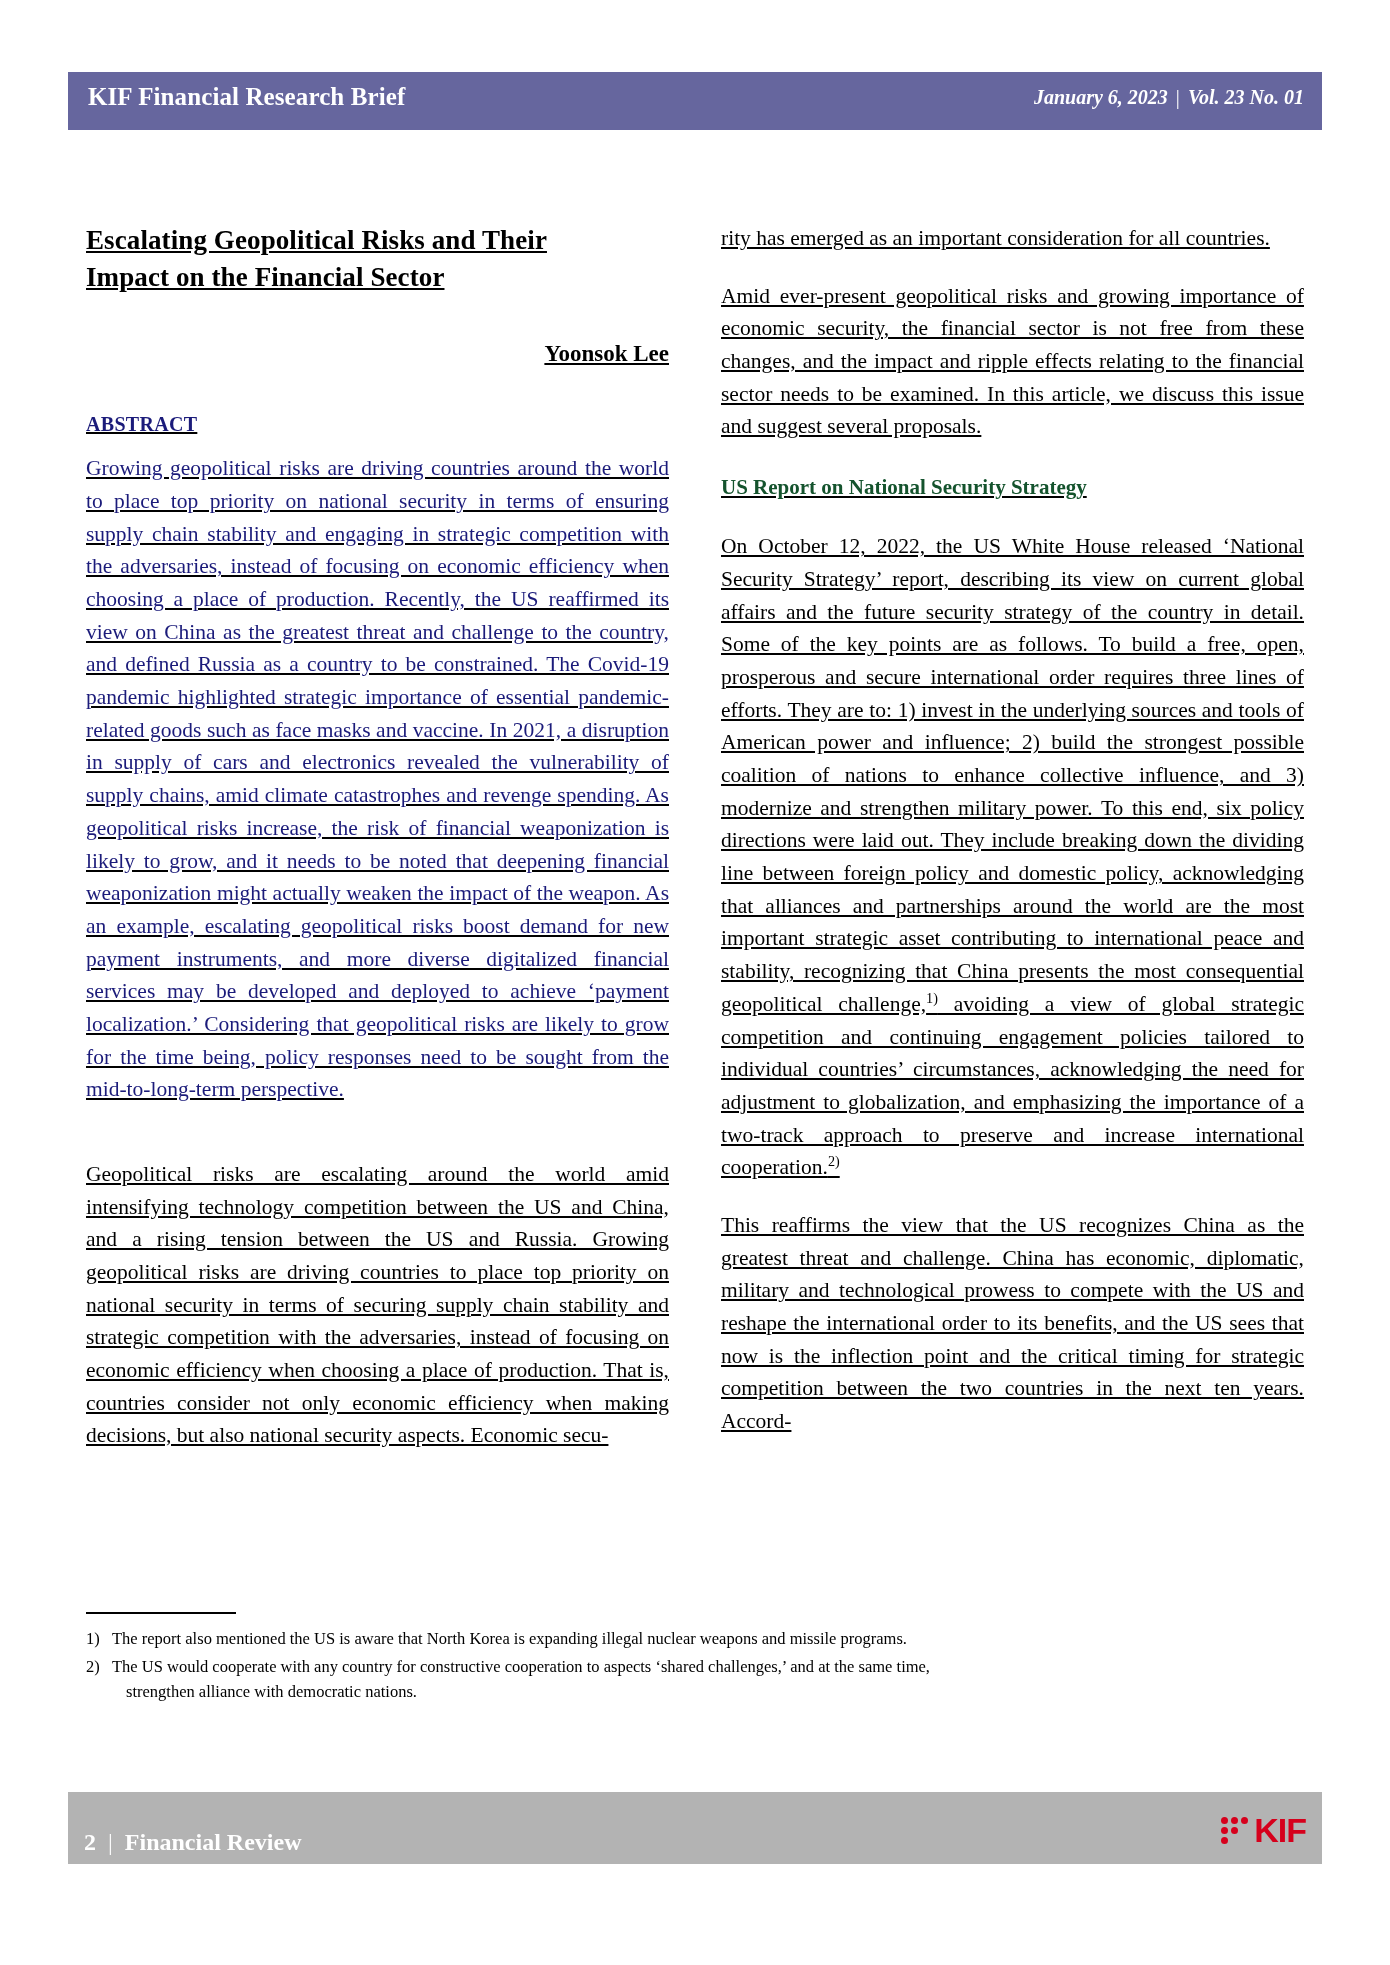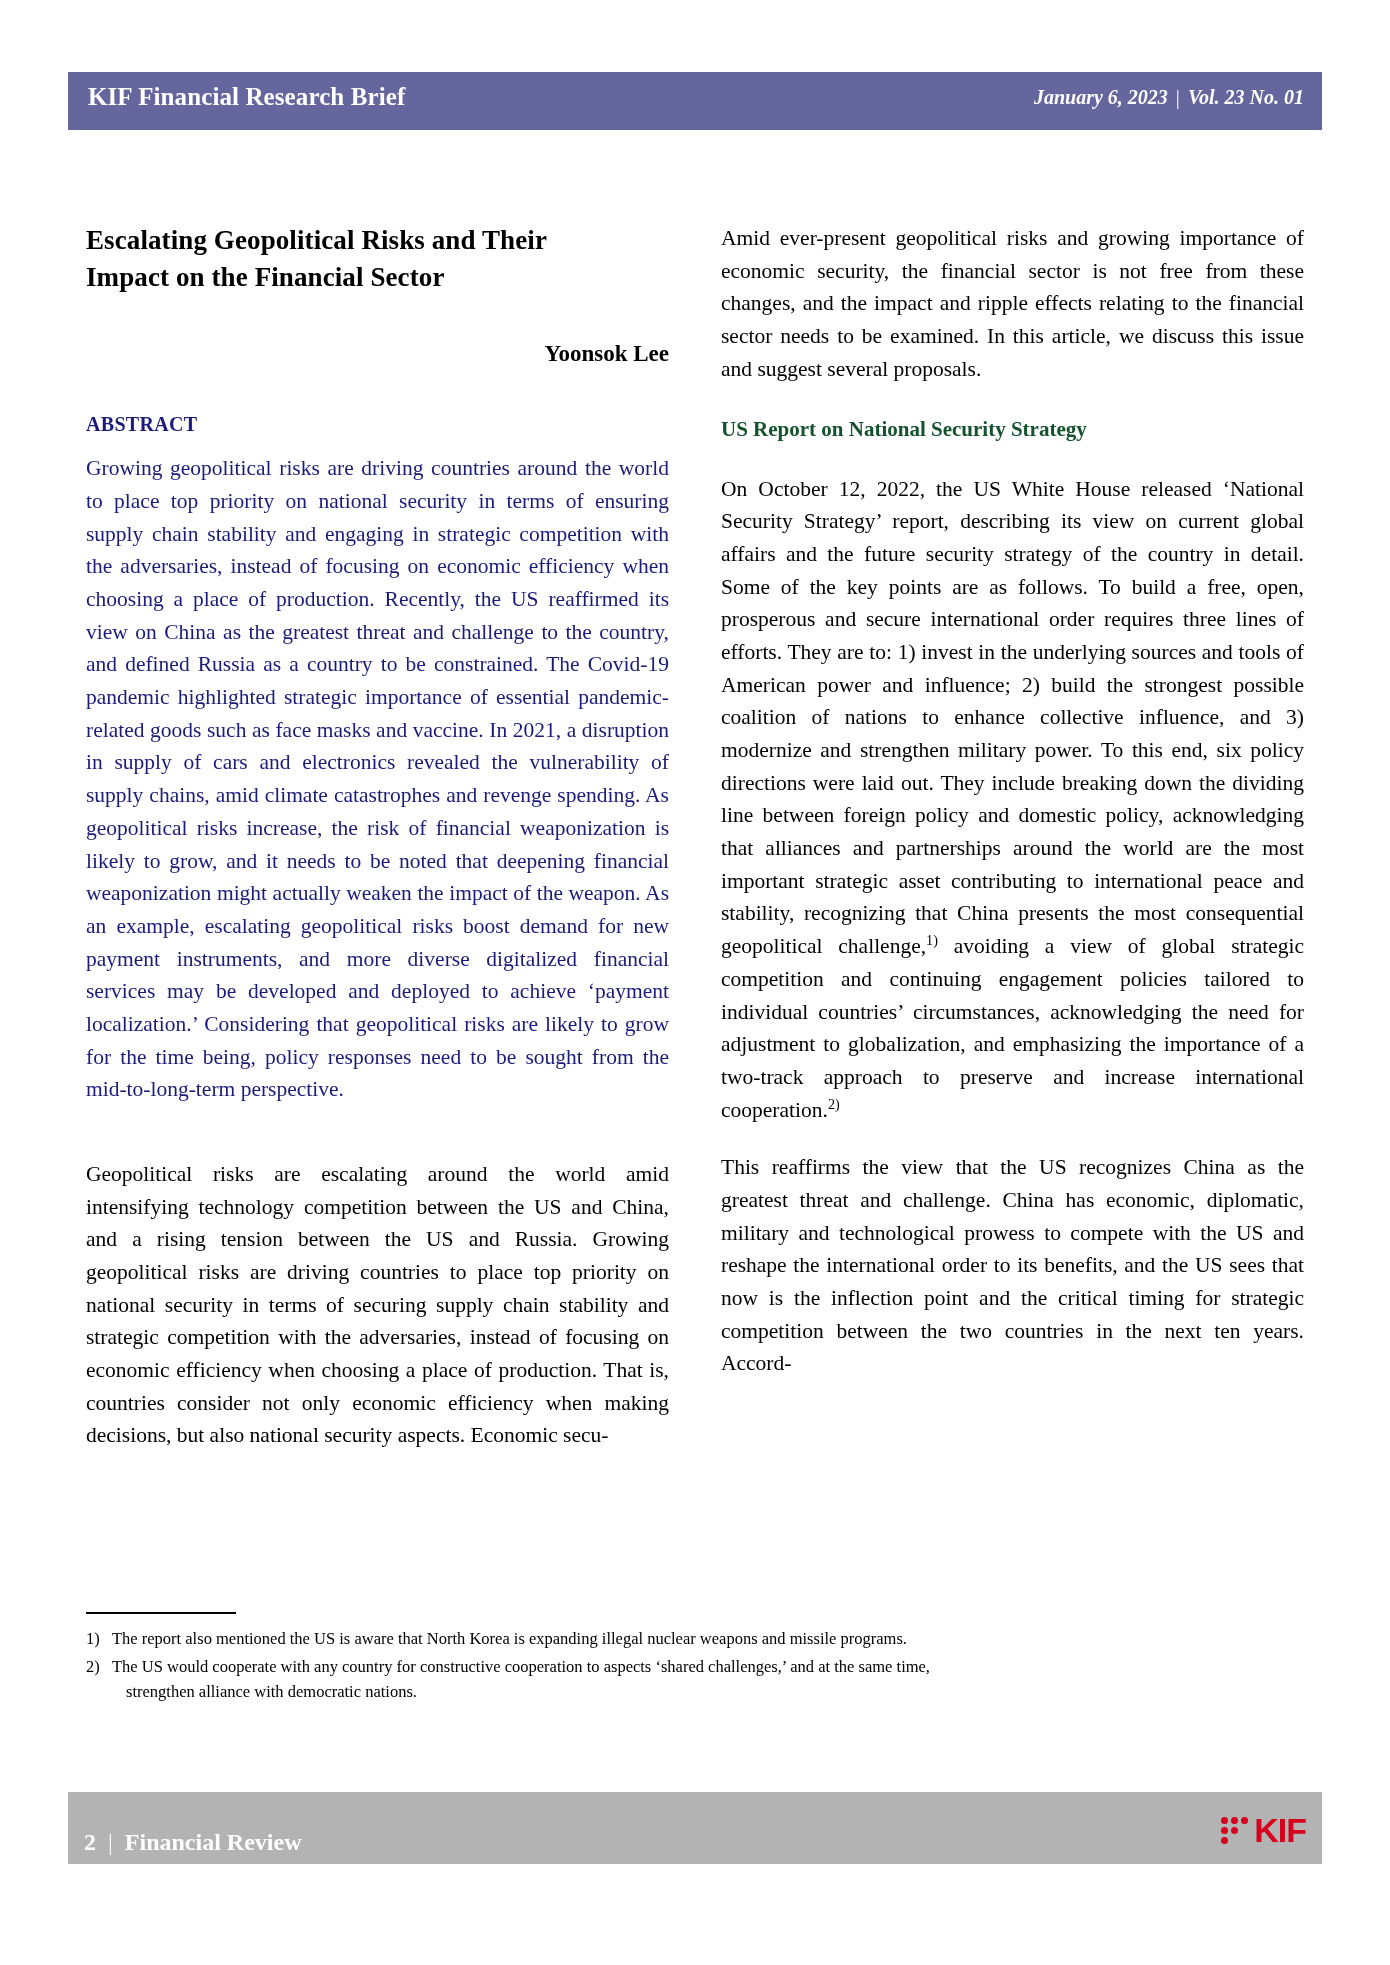--- a/index.html
+++ b/index.html
@@ -56,20 +56,21 @@
 
   
   .columns {
     position: absolute;
     left: 86px;
     top: 222px;
     width: 1218px;
     height: 1340px;
     display: flex;
     gap: 52px;
+    text-decoration: underline;
   }
   .col {
     width: 586px;
   }
 
   .article-title {
     font-size: 27px;
     font-weight: bold;
     line-height: 1.36;
     text-align: justify;
@@ -230,20 +231,21 @@
 
       <div class="byline">Yoonsok Lee</div>
 
       <div class="abstract-label">ABSTRACT</div>
       <p class="abstract-body">Growing geopolitical risks are driving countries around the world to place top priority on national security in terms of ensuring supply chain stability and engaging in strategic competition with the adversaries, instead of focusing on economic efficiency when choosing a place of production. Recently, the US reaffirmed its view on China as the greatest threat and challenge to the country, and defined Russia as a country to be constrained. The Covid-19 pandemic highlighted strategic importance of essential pandemic-related goods such as face masks and vaccine. In 2021, a disruption in supply of cars and electronics revealed the vulnerability of supply chains, amid climate catastrophes and revenge spending. As geopolitical risks increase, the risk of financial weaponization is likely to grow, and it needs to be noted that deepening financial weaponization might actually weaken the impact of the weapon. As an example, escalating geopolitical risks boost demand for new payment instruments, and more diverse digitalized financial services may be developed and deployed to achieve ‘payment localization.’ Considering that geopolitical risks are likely to grow for the time being, policy responses need to be sought from the mid-to-long-term perspective.</p>
 
       <p class="body-text first-left">Geopolitical risks are escalating around the world amid intensifying technology competition between the US and China, and a rising tension between the US and Russia. Growing geopolitical risks are driving countries to place top priority on national security in terms of securing supply chain stability and strategic competition with the adversaries, instead of focusing on economic efficiency when choosing a place of production. That is, countries consider not only economic efficiency when making decisions, but also national security aspects. Economic secu-</p>
     </div>
 
     <div class="col">
+      <p class="body-text">rity has emerged as an important consideration for all countries.</p>
       <p class="body-text">Amid ever-present geopolitical risks and growing importance of economic security, the financial sector is not free from these changes, and the impact and ripple effects relating to the financial sector needs to be examined. In this article, we discuss this issue and suggest several proposals.</p>
 
       <h2 class="section-heading">US Report on National Security Strategy</h2>
 
       <p class="body-text"><span>On October 12, 2022, the US White House released ‘National Security Strategy’ report, describing its view on current global affairs and the future security strategy of the country in detail. Some of the key points are as follows. To build a free, open, prosperous and secure international order requires three lines of efforts. They are to: 1) invest in the underlying sources and tools of American power and influence; 2) build the strongest possible coalition of nations to enhance collective influence, and 3) modernize and strengthen military power. To this end, six policy directions were laid out. They include breaking down the dividing line between foreign policy and domestic policy, acknowledging that alliances and partnerships around the world are the most important strategic asset contributing to international peace and stability, recognizing that China presents the most consequential geopolitical challenge,</span><sup class="fn">1)</sup><span> avoiding a view of global strategic competition and continuing engagement policies tailored to individual countries’ circumstances, acknowledging the need for adjustment to globalization, and emphasizing the importance of a two-track approach to preserve and increase international cooperation.</span><sup class="fn">2)</sup></p>
 
       <p class="body-text tight">This reaffirms the view that the US recognizes China as the greatest threat and challenge. China has economic, diplomatic, military and technological prowess to compete with the US and reshape the international order to its benefits, and the US sees that now is the inflection point and the critical timing for strategic competition between the two countries in the next ten years. Accord-</p>
     </div>
   </div>
 

